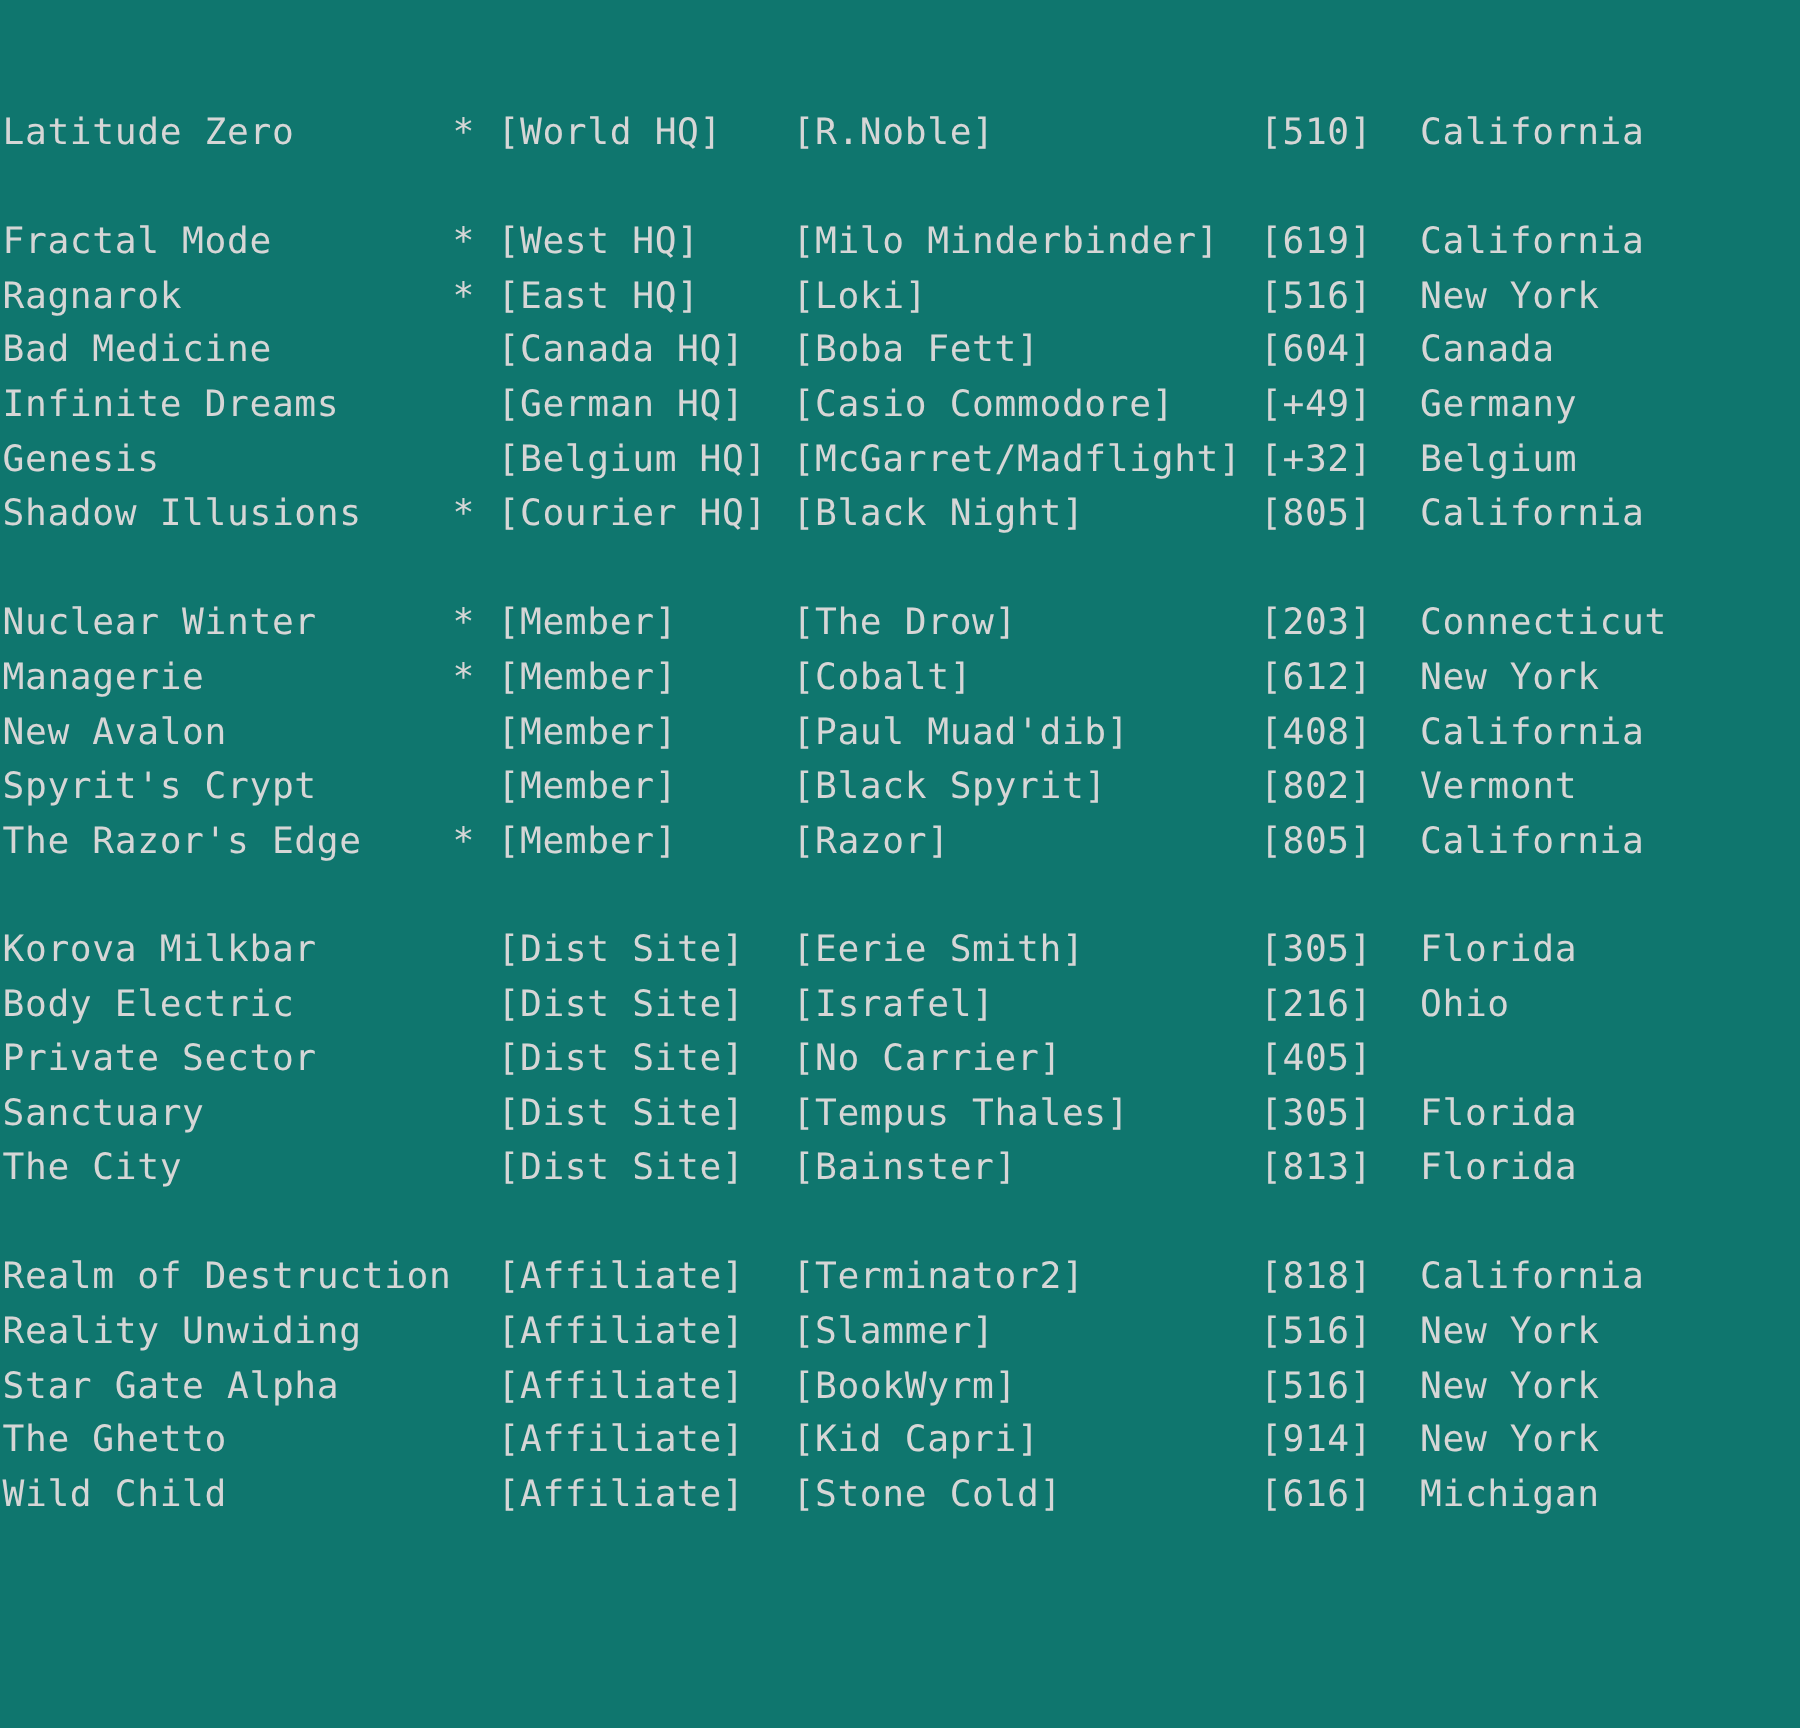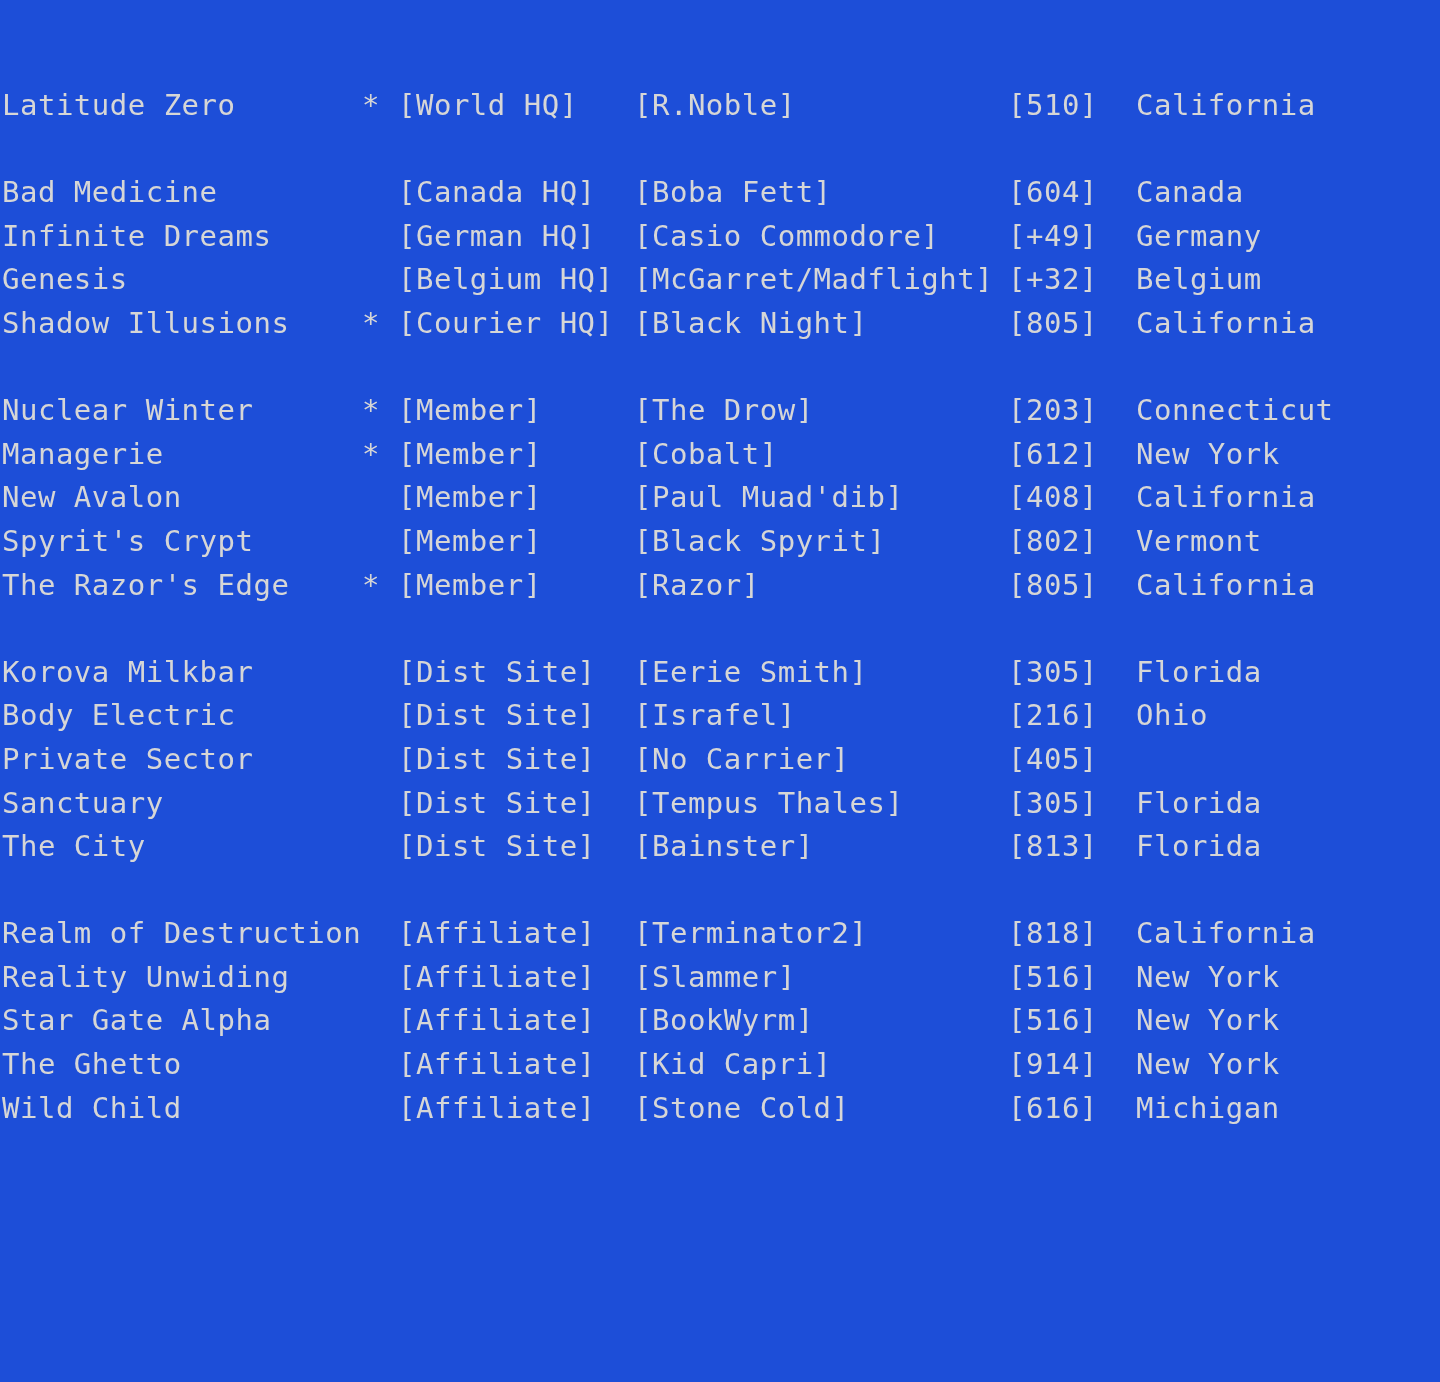--- a/index.html
+++ b/index.html
@@ -10,21 +10,21 @@
   body {
     width: 1440px;
     height: 1382px;
     overflow: hidden;
     font-family: "DejaVu Sans Mono", "Liberation Mono", monospace;
   }
   #bbs {
     position: relative;
     width: 1440px;
     height: 1382px;
-    background: #1d4ed8;
+    background: #0f766e;
     color: #d8d8d8;
     padding: 0;
     box-sizing: border-box;
   }
   .listing {
     position: absolute;
     top: 84px;
     left: 0px;
     width: 1440px;
   }
@@ -53,20 +53,22 @@
   .c-area  { width: 128px; }
   .c-state { width: 300px; }
 </style>
 </head>
 <body>
 
 <div id="bbs">
   <div class="listing" id="listing">
       <div class="row"><span class="cell c-name">Latitude Zero</span><span class="cell c-star">*</span><span class="cell c-role">[World HQ]</span><span class="cell c-handle">[R.Noble]</span><span class="cell c-area">[510]</span><span class="cell c-state">California</span></div>
       <div class="row blank"> </div>
+      <div class="row"><span class="cell c-name">Fractal Mode</span><span class="cell c-star">*</span><span class="cell c-role">[West HQ]</span><span class="cell c-handle">[Milo Minderbinder]</span><span class="cell c-area">[619]</span><span class="cell c-state">California</span></div>
+      <div class="row"><span class="cell c-name">Ragnarok</span><span class="cell c-star">*</span><span class="cell c-role">[East HQ]</span><span class="cell c-handle">[Loki]</span><span class="cell c-area">[516]</span><span class="cell c-state">New York</span></div>
       <div class="row"><span class="cell c-name">Bad Medicine</span><span class="cell c-star"></span><span class="cell c-role">[Canada HQ]</span><span class="cell c-handle">[Boba Fett]</span><span class="cell c-area">[604]</span><span class="cell c-state">Canada</span></div>
       <div class="row"><span class="cell c-name">Infinite Dreams</span><span class="cell c-star"></span><span class="cell c-role">[German HQ]</span><span class="cell c-handle">[Casio Commodore]</span><span class="cell c-area">[+49]</span><span class="cell c-state">Germany</span></div>
       <div class="row"><span class="cell c-name">Genesis</span><span class="cell c-star"></span><span class="cell c-role">[Belgium HQ]</span><span class="cell c-handle">[McGarret/Madflight]</span><span class="cell c-area">[+32]</span><span class="cell c-state">Belgium</span></div>
       <div class="row"><span class="cell c-name">Shadow Illusions</span><span class="cell c-star">*</span><span class="cell c-role">[Courier HQ]</span><span class="cell c-handle">[Black Night]</span><span class="cell c-area">[805]</span><span class="cell c-state">California</span></div>
       <div class="row blank"> </div>
       <div class="row"><span class="cell c-name">Nuclear Winter</span><span class="cell c-star">*</span><span class="cell c-role">[Member]</span><span class="cell c-handle">[The Drow]</span><span class="cell c-area">[203]</span><span class="cell c-state">Connecticut</span></div>
       <div class="row"><span class="cell c-name">Managerie</span><span class="cell c-star">*</span><span class="cell c-role">[Member]</span><span class="cell c-handle">[Cobalt]</span><span class="cell c-area">[612]</span><span class="cell c-state">New York</span></div>
       <div class="row"><span class="cell c-name">New Avalon</span><span class="cell c-star"></span><span class="cell c-role">[Member]</span><span class="cell c-handle">[Paul Muad'dib]</span><span class="cell c-area">[408]</span><span class="cell c-state">California</span></div>
       <div class="row"><span class="cell c-name">Spyrit's Crypt</span><span class="cell c-star"></span><span class="cell c-role">[Member]</span><span class="cell c-handle">[Black Spyrit]</span><span class="cell c-area">[802]</span><span class="cell c-state">Vermont</span></div>
       <div class="row"><span class="cell c-name">The Razor's Edge</span><span class="cell c-star">*</span><span class="cell c-role">[Member]</span><span class="cell c-handle">[Razor]</span><span class="cell c-area">[805]</span><span class="cell c-state">California</span></div>

